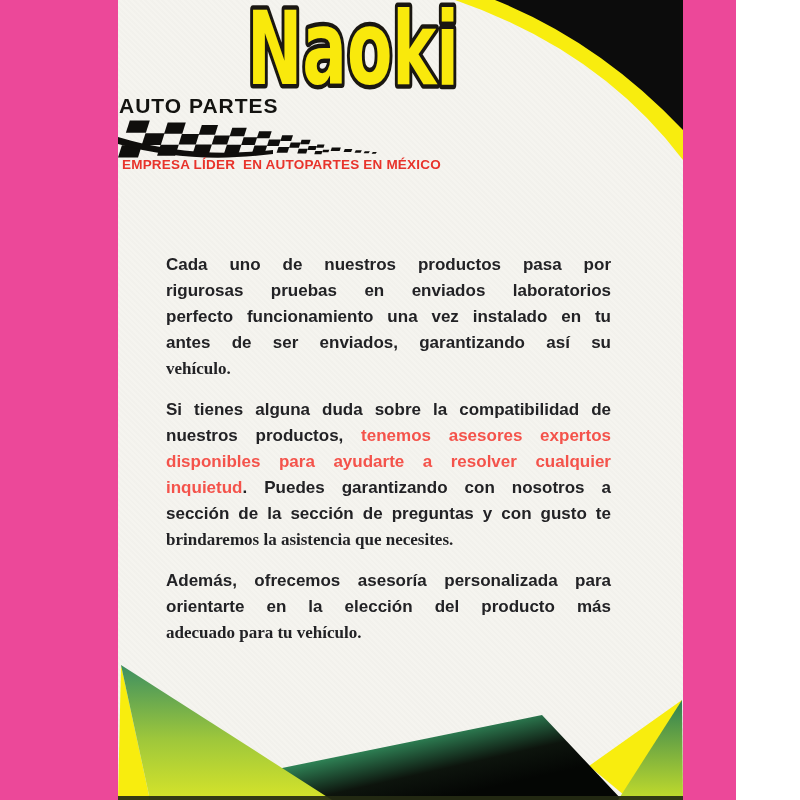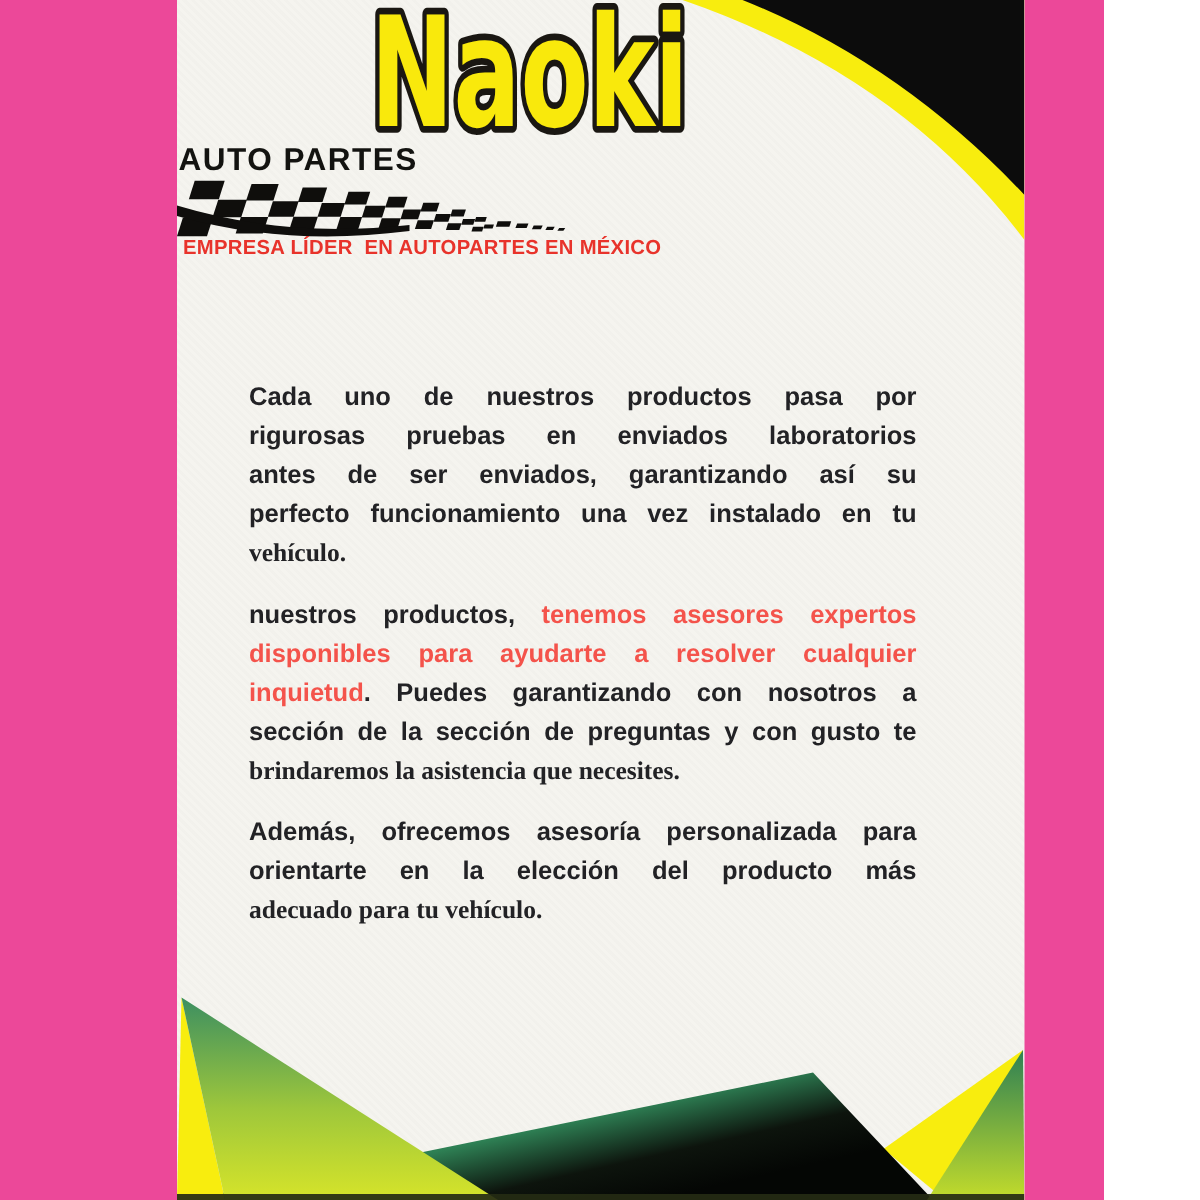--- a/index.html
+++ b/index.html
@@ -80,25 +80,26 @@
       <path d="M0,144 C 50,158 100,161 155,154 L155,150 C 100,156 50,152 0,137 Z" fill="#0f0e0c"></path>
     </svg>
 
     <div class="tagline">EMPRESA LÍDER  EN AUTOPARTES EN MÉXICO</div>
 
 
     <div class="bodytext">
       <div class="para">
         <div class="jline">Cada uno de nuestros productos pasa por</div>
         <div class="jline">rigurosas pruebas en enviados laboratorios</div>
+        <div class="jline">perfecto funcionamiento una vez instalado en tu</div>
         <div class="jline">antes de ser enviados, garantizando así su</div>
-        <div class="jline">perfecto funcionamiento una vez instalado en tu</div>
         <div class="jline left">vehículo.</div>
       </div>
       <div class="para">
+        <div class="jline">Si tienes alguna duda sobre la compatibilidad de</div>
         <div class="jline"><span>nuestros productos,</span> <span class="red">tenemos asesores expertos</span></div>
         <div class="jline red">disponibles para ayudarte a resolver cualquier</div>
         <div class="jline"><span class="red">inquietud</span><span>. Puedes garantizando con nosotros a</span></div>
         <div class="jline">sección de la sección de preguntas y con gusto te</div>
         <div class="jline left">brindaremos la asistencia que necesites.</div>
       </div>
       <div class="para">
         <div class="jline">Además, ofrecemos asesoría personalizada para</div>
         <div class="jline">orientarte en la elección del producto más</div>
         <div class="jline left">adecuado para tu vehículo.</div>

